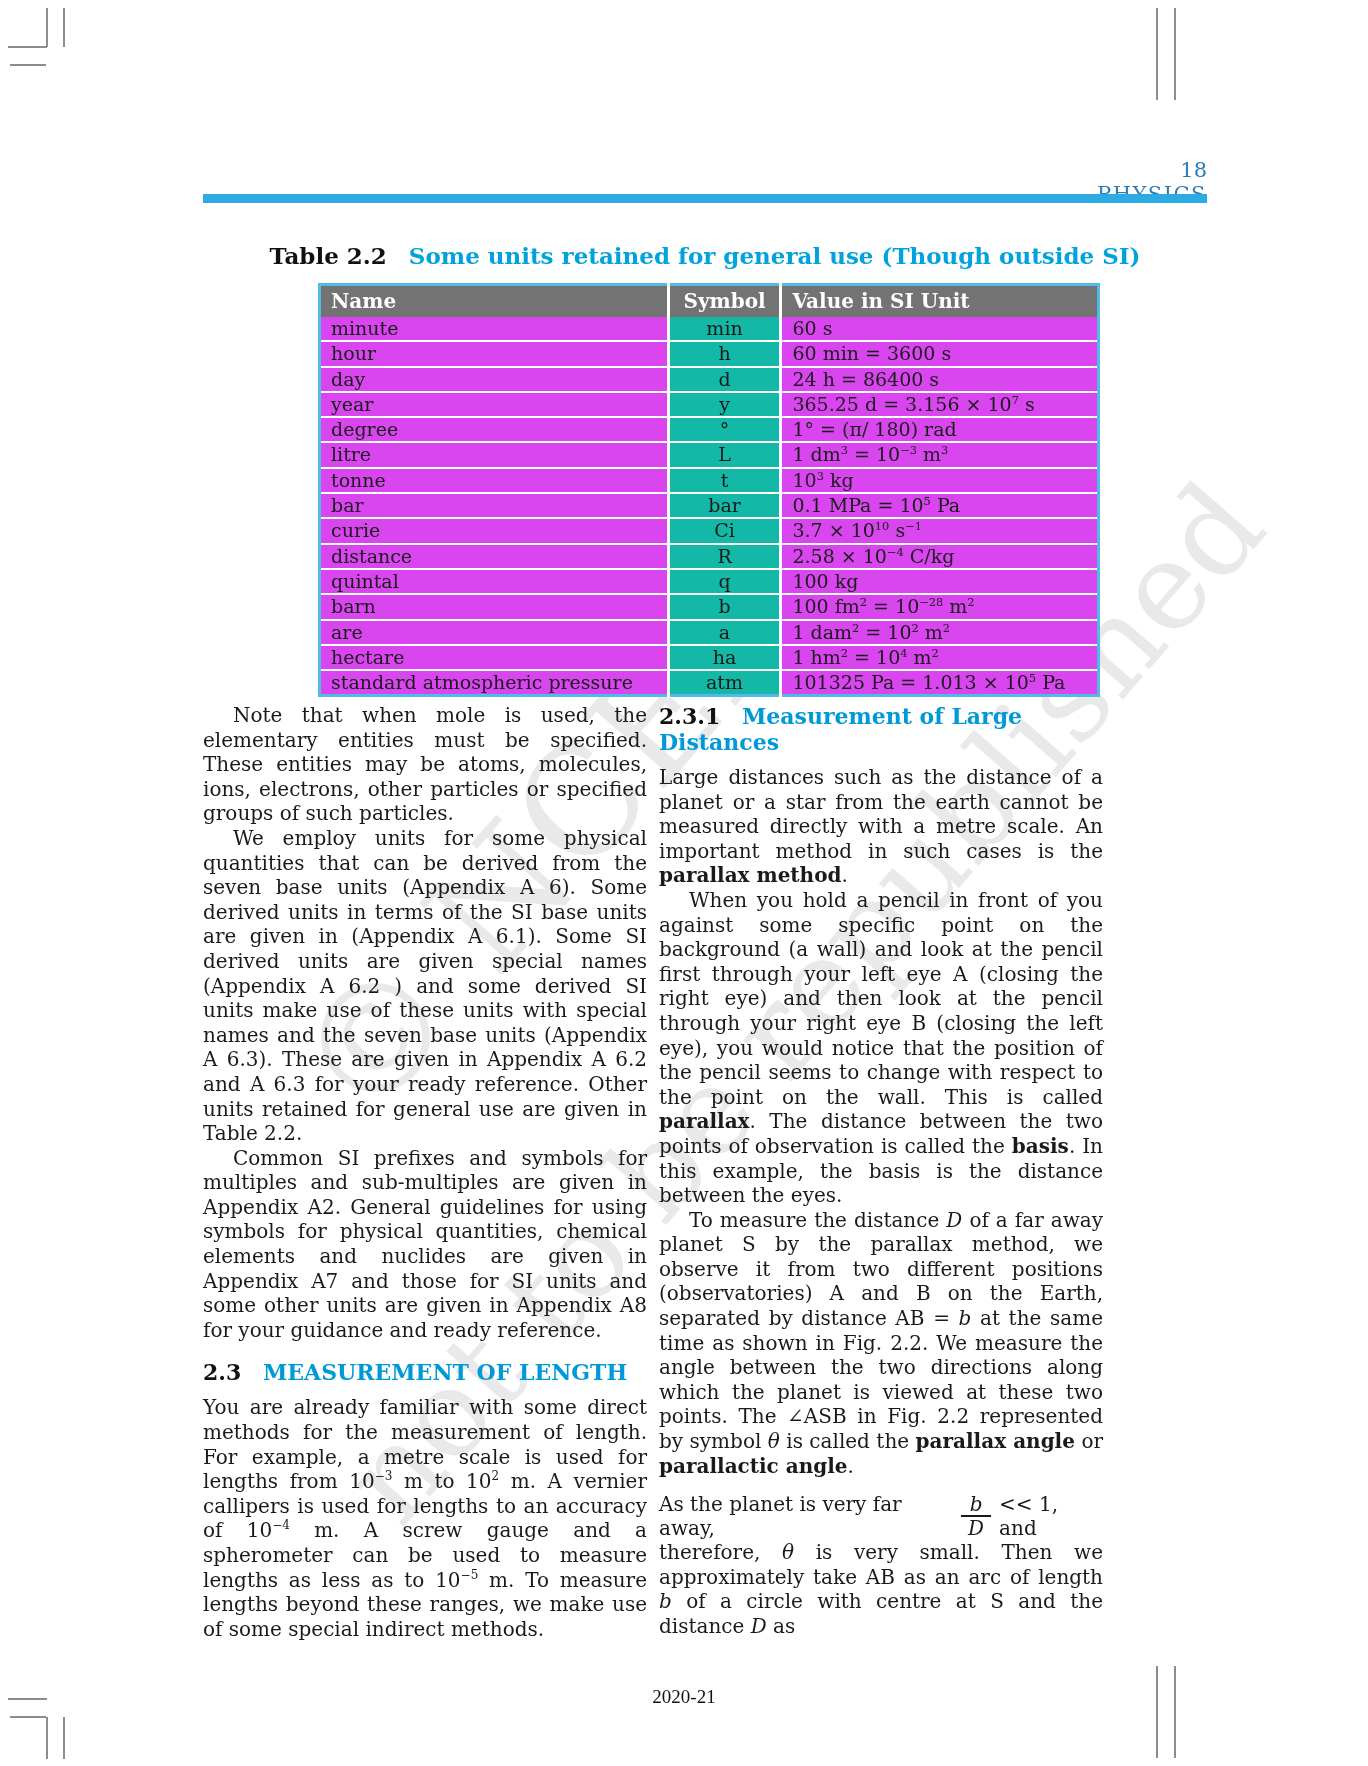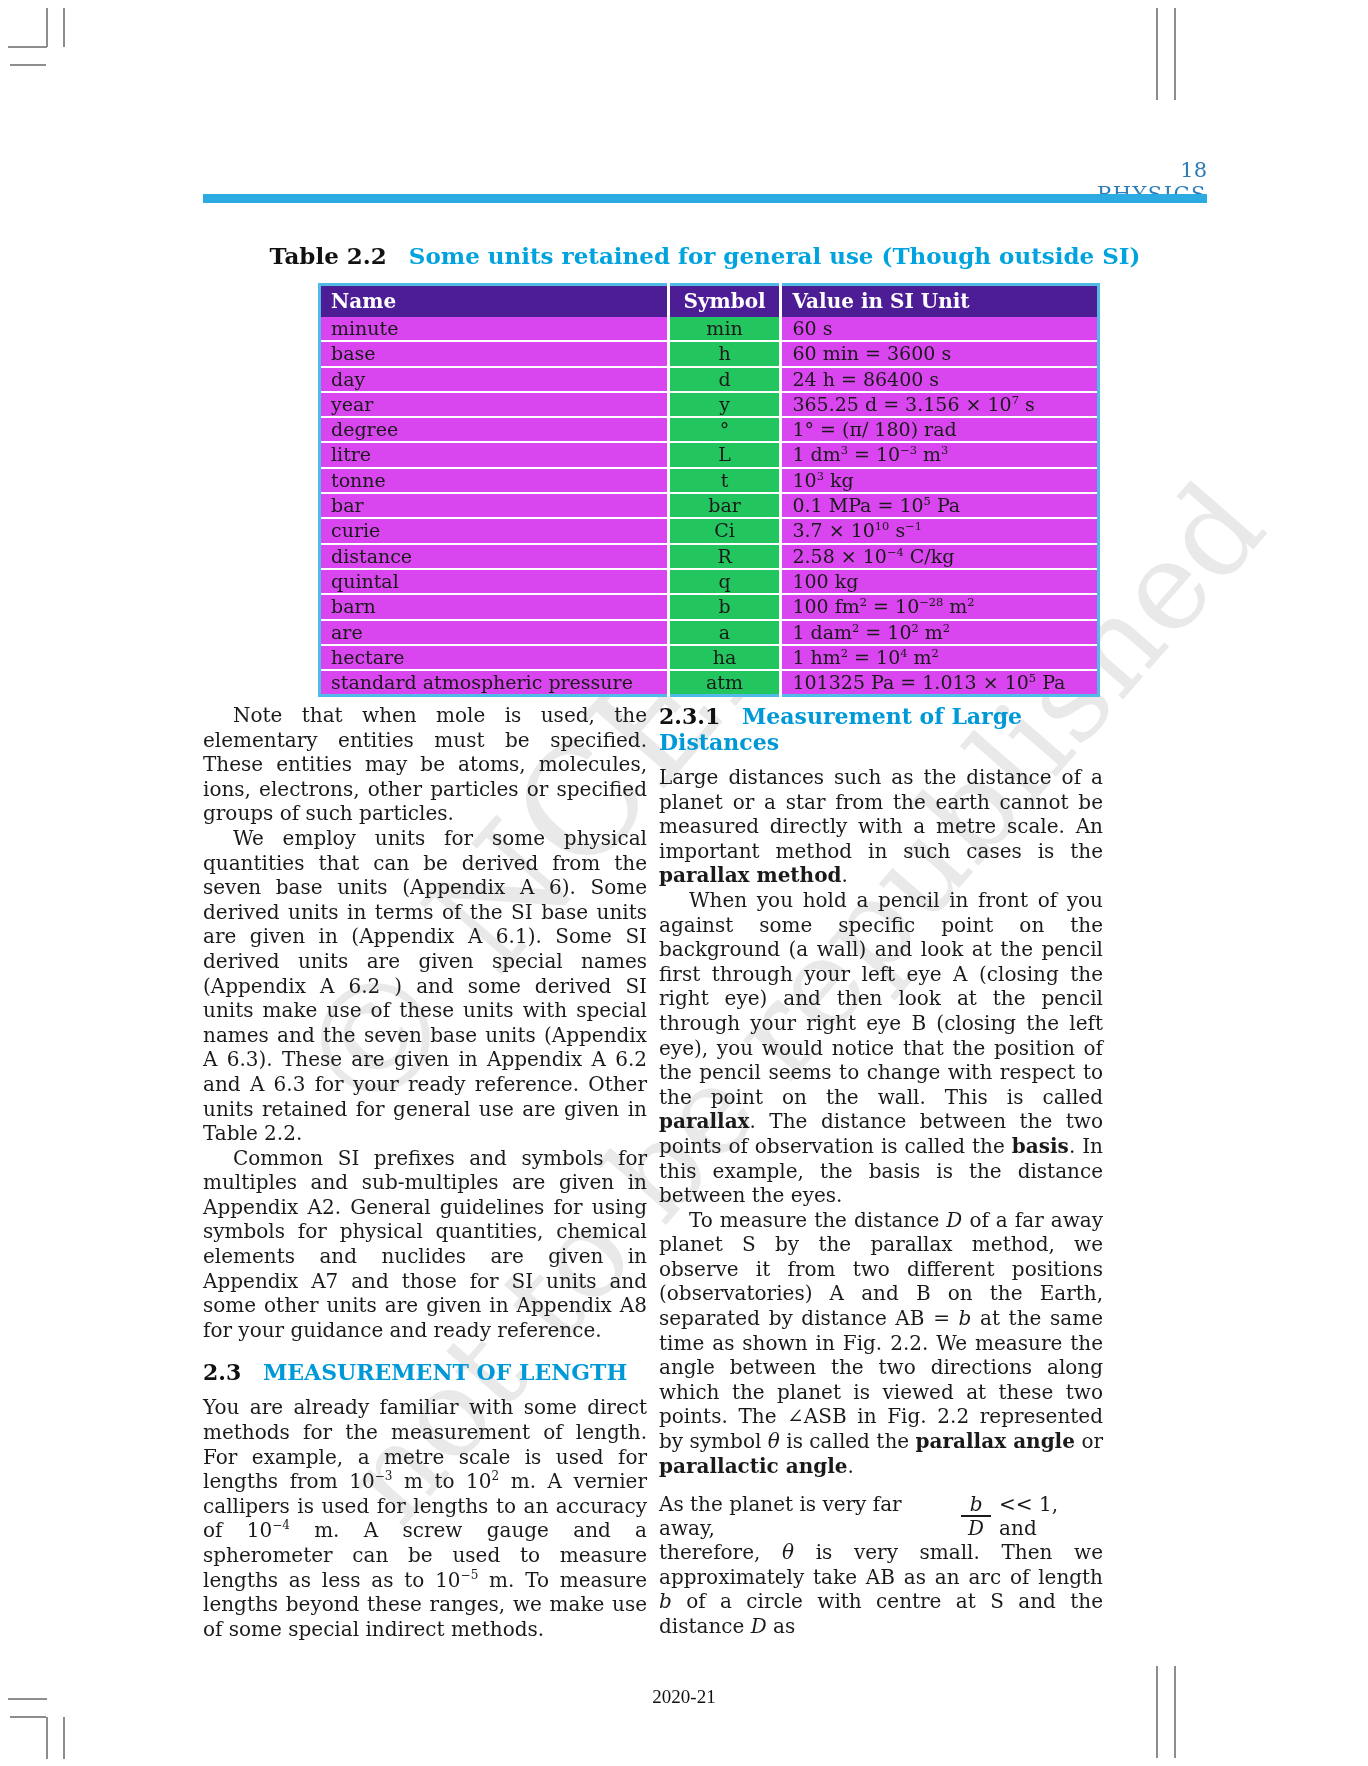--- a/index.html
+++ b/index.html
@@ -39,30 +39,30 @@
     position:absolute; left:203px; top:242px; width:1004px;
     text-align:center; font-size:23px; font-weight:bold;
   }
   .table-caption .cap-label { color:#111; }
   .table-caption .cap-title { color:#00a3dd; margin-left:14px; }
 
   
   .table-wrap { position:absolute; left:318px; top:283px; width:782px; }
   table.units { border-collapse:collapse; width:100%; border:3px solid #52bae7; }
   table.units th {
-    background:#4c1d95; color:#ffffff; font-size:20px; font-weight:bold;
+    background:#737373; color:#ffffff; font-size:20px; font-weight:bold;
     text-align:left; padding:3px 10px 4px; border-right:3px solid #ffffff;
   }
   table.units th.c-symbol { text-align:center; }
   table.units th:last-child { border-right:none; }
   table.units td {
     background:#d946ef; font-size:19px; line-height:21.3px;
     padding:1px 10px; border-bottom:2px solid #ffffff; border-right:3px solid #ffffff;
   }
-  table.units td.col-symbol { background:#22c55e; text-align:center; }
+  table.units td.col-symbol { background:#14b8a6; text-align:center; }
   table.units td:last-child { border-right:none; }
   table.units tr:last-child td { border-bottom:none; }
   sup { font-size:60%; line-height:0; }
 
   
   .col { position:absolute; top:703px; width:444px; }
   .col-left  { left:203px; }
   .col-right { left:659px; }
   .col p { margin:0; font-size:20px; line-height:24.6px; text-align:justify; }
   .col p.indent { text-indent:30px; }
@@ -133,21 +133,21 @@
           <th class="c-value">Value in SI Unit</th>
         </tr>
       </thead>
       <tbody>
           <tr>
             <td class="col-name">minute</td>
             <td class="col-symbol">min</td>
             <td class="col-value">60 s</td>
           </tr>
           <tr>
-            <td class="col-name">base</td>
+            <td class="col-name">hour</td>
             <td class="col-symbol">h</td>
             <td class="col-value">60 min = 3600 s</td>
           </tr>
           <tr>
             <td class="col-name">day</td>
             <td class="col-symbol">d</td>
             <td class="col-value">24 h = 86400 s</td>
           </tr>
           <tr>
             <td class="col-name">year</td>

